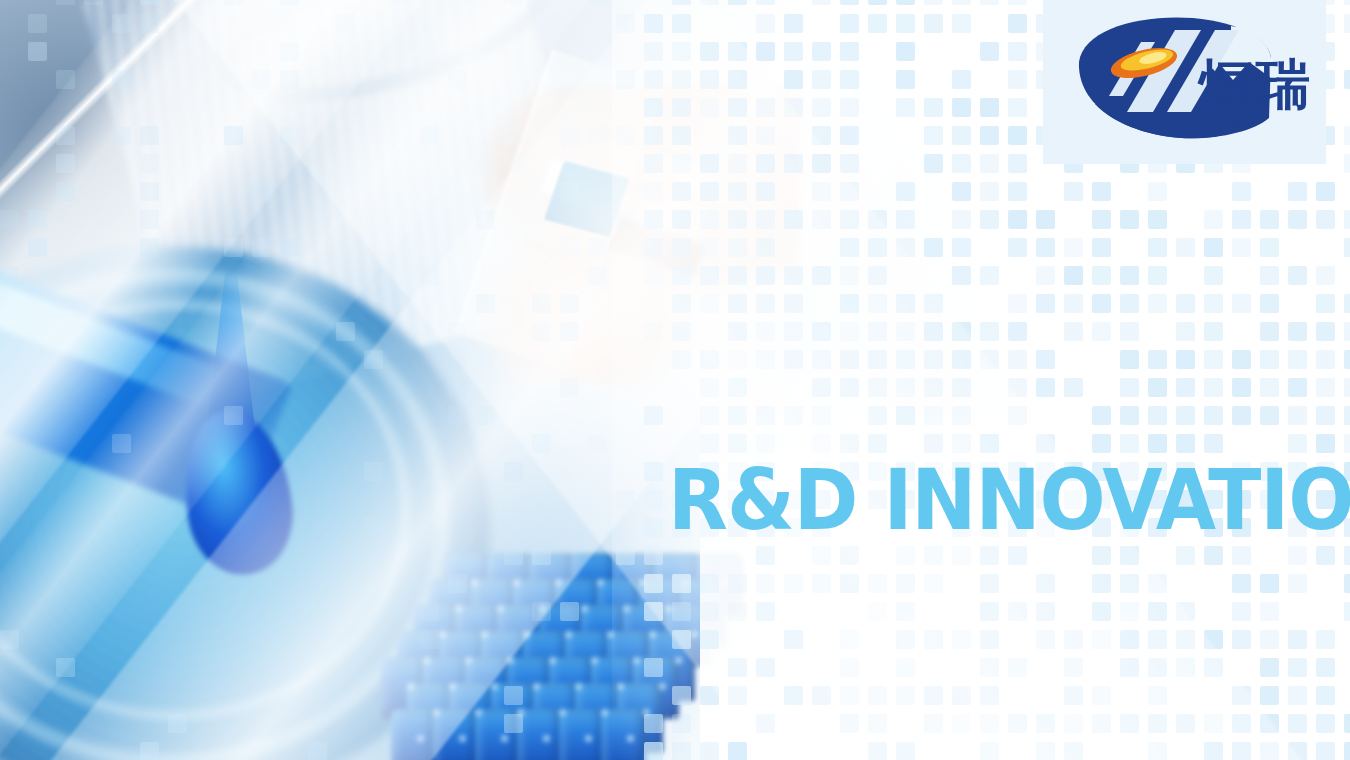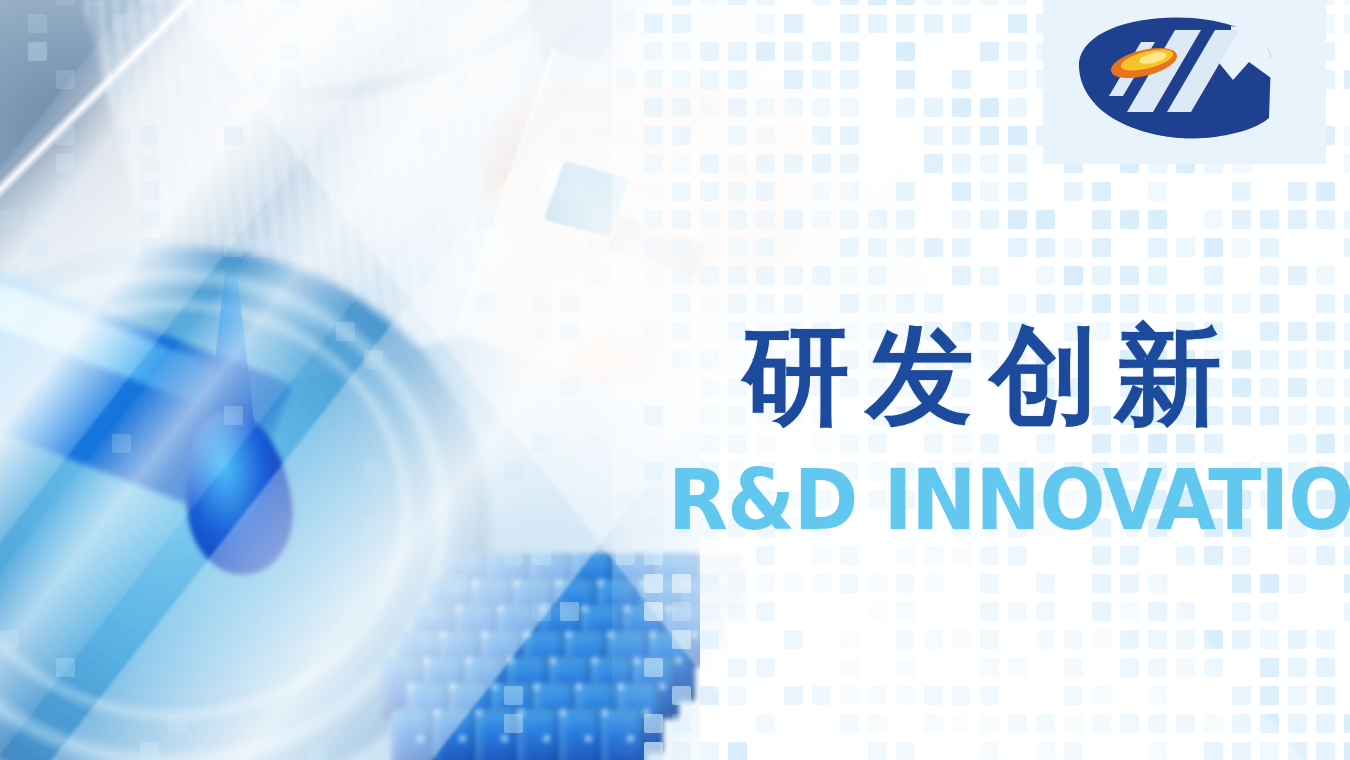--- a/index.html
+++ b/index.html
@@ -988,21 +988,20 @@
       <div class="msq" style="left: 1232px; top: 742px; background: rgb(207, 233, 250); opacity: 0.71;"></div>
       <div class="msq" style="left: 1260px; top: 742px; background: rgb(207, 233, 250); opacity: 0.42;"></div>
       <div class="msq" style="left: 1288px; top: 742px; background: rgb(207, 233, 250); opacity: 0.57;"></div>
       <div class="msq" style="left: 1316px; top: 742px; background: rgb(207, 233, 250); opacity: 0.49;"></div>
       <div class="msq" style="left: 1344px; top: 742px; background: rgb(207, 233, 250); opacity: 0.77;"></div>
     </div>
 
   <div class="band band-d"></div>
 
   <div class="headline">
-    <div class="title-cn">研发创新</div>
     <div class="title-en">R&amp;D INNOVATION</div>
   </div>
 
   <div class="logo-box">
     <svg class="logo-art" viewBox="0 0 283 164">
 
       <path d="M36 62 C40 30 95 14 150 18 C198 22 226 40 228 58 L226 118 C210 132 172 140 138 138 C82 134 34 106 36 62 Z" fill="#1f3f8f"></path>
 
       <path d="M188 26 C208 30 226 42 228 58 L228 78 L206 62 L190 80 L172 58 L188 36 Z" fill="#e8f3fb"></path>
       <circle cx="200" cy="40" r="15" fill="#e8f3fb"></circle>
@@ -1010,15 +1009,16 @@
       <path d="M84 112 L132 30 L158 30 L110 112 Z" fill="#dceaf7"></path>
       <path d="M124 112 L172 30 L196 30 L148 112 Z" fill="#dceaf7"></path>
       <path d="M66 96 L98 42 L112 42 L80 96 Z" fill="#dceaf7"></path>
 
       <path d="M52 104 C78 132 140 146 184 134 L196 120 C150 134 88 124 60 96 Z" fill="#1f3f8f"></path>
 
       <ellipse cx="101" cy="63" rx="34" ry="13" transform="rotate(-14 101 63)" fill="#e8731a"></ellipse>
       <ellipse cx="104" cy="60" rx="27" ry="8.5" transform="rotate(-14 104 60)" fill="#f6c32a"></ellipse>
       <ellipse cx="110" cy="58" rx="14" ry="5" transform="rotate(-14 110 58)" fill="#fde88a"></ellipse>
     </svg>
+    <div class="logo-cn">恒瑞</div>
   </div>
 
 </div>
 
 </body></html>

